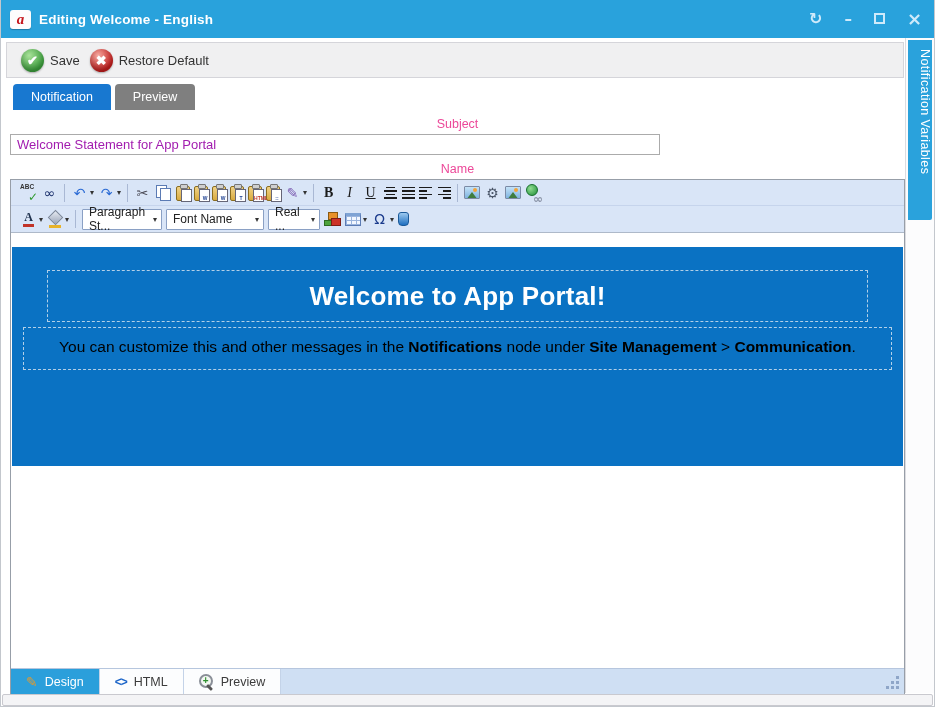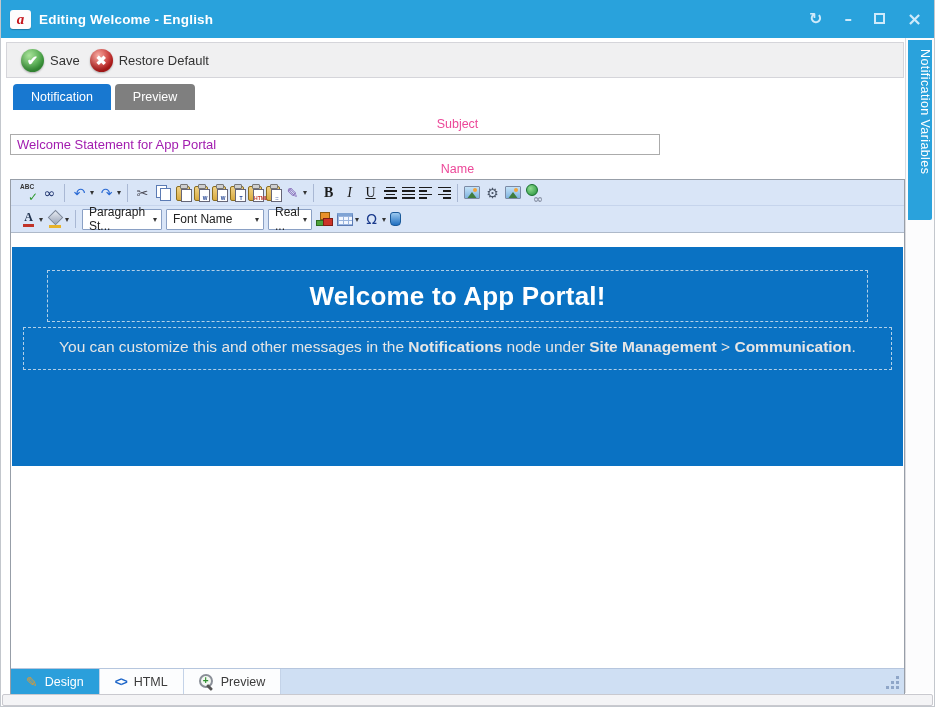--- a/index.html
+++ b/index.html
@@ -103,21 +103,21 @@
   .tb-select { height:21px; background:#fff; border:1px solid #8aa0c4; display:inline-flex; align-items:center; justify-content:space-between; padding:0 4px 0 6px; font-size:12px; color:#222; margin:0 2px; border-radius:1px; }
   .tb-select-arrow { font-size:8px; color:#333; font-family:"DejaVu Sans", sans-serif; }
 
   
   .ed-content { flex:1; background:#fff; position:relative; padding:14px 1px 0; overflow:hidden; }
   .blue-block { height:219px; background:#0a72c3; padding-top:23px; }
   .dash-box { border:1px dashed rgba(235,240,245,.75); }
   .dash-heading { margin:0 35px; height:52px; display:flex; align-items:center; justify-content:center; }
   .heading { color:#fff; font-size:26px; font-weight:bold; letter-spacing:.2px; }
   .dash-para { margin:5px 11px 0; padding:10px 2px 13px; text-align:center; }
-  .para { color:#e5e5e5; font-size:15.5px; }
+  .para { color:#000000; font-size:15.5px; }
   .para .b { font-weight:bold; }
 
   
   .ed-footer { height:26px; background:#cfdff3; border-top:1px solid #b6c6de; display:flex; align-items:stretch; position:relative; flex:0 0 auto; }
   .ft-tab { display:flex; align-items:center; gap:7px; padding:0 15px; font-size:12.5px; color:#3c3c3c; background:#fcfdfe; border:none; border-right:1px solid #c4d3e8; font-family:inherit; cursor:default; }
   .ft-tab.active { background:#2b9fdb; color:#fff; }
   .ic-pencil { color:#e09a2f; font-size:14px; font-family:"DejaVu Sans", sans-serif; }
   .ic-code { color:#1b64c8; font-weight:bold; font-size:12px; letter-spacing:-1px; }
   .ic-zoom { position:relative; width:15px; height:15px; display:inline-block; }
   .ic-zoom::before { content:"+"; position:absolute; top:0; left:0; width:10px; height:10px; border:2px solid #8a8f98; border-radius:50%; background:#f2f7f2; color:#2c8f2c; font-size:10px; line-height:9px; text-align:center; font-weight:bold; }
@@ -298,21 +298,21 @@
             </button>
             <span class="tb-sep"></span>
             <div class="tb-select" style="width: 80px;">
               <span class="tb-select-label">Paragraph St...</span>
               <span class="tb-select-arrow">▾</span>
             </div>
             <div class="tb-select" style="width: 98px;">
               <span class="tb-select-label">Font Name</span>
               <span class="tb-select-arrow">▾</span>
             </div>
-            <div class="tb-select" style="width: 44px;">
+            <div class="tb-select" style="width: 52px;">
               <span class="tb-select-label">Real ...</span>
               <span class="tb-select-arrow">▾</span>
             </div>
             <button class="tb-btn">
               <span class="ic ic-palette">
                 <i class="g"></i>
               </span>
             </button>
             <button class="tb-btn">
               <span class="ic ic-table"></span>

